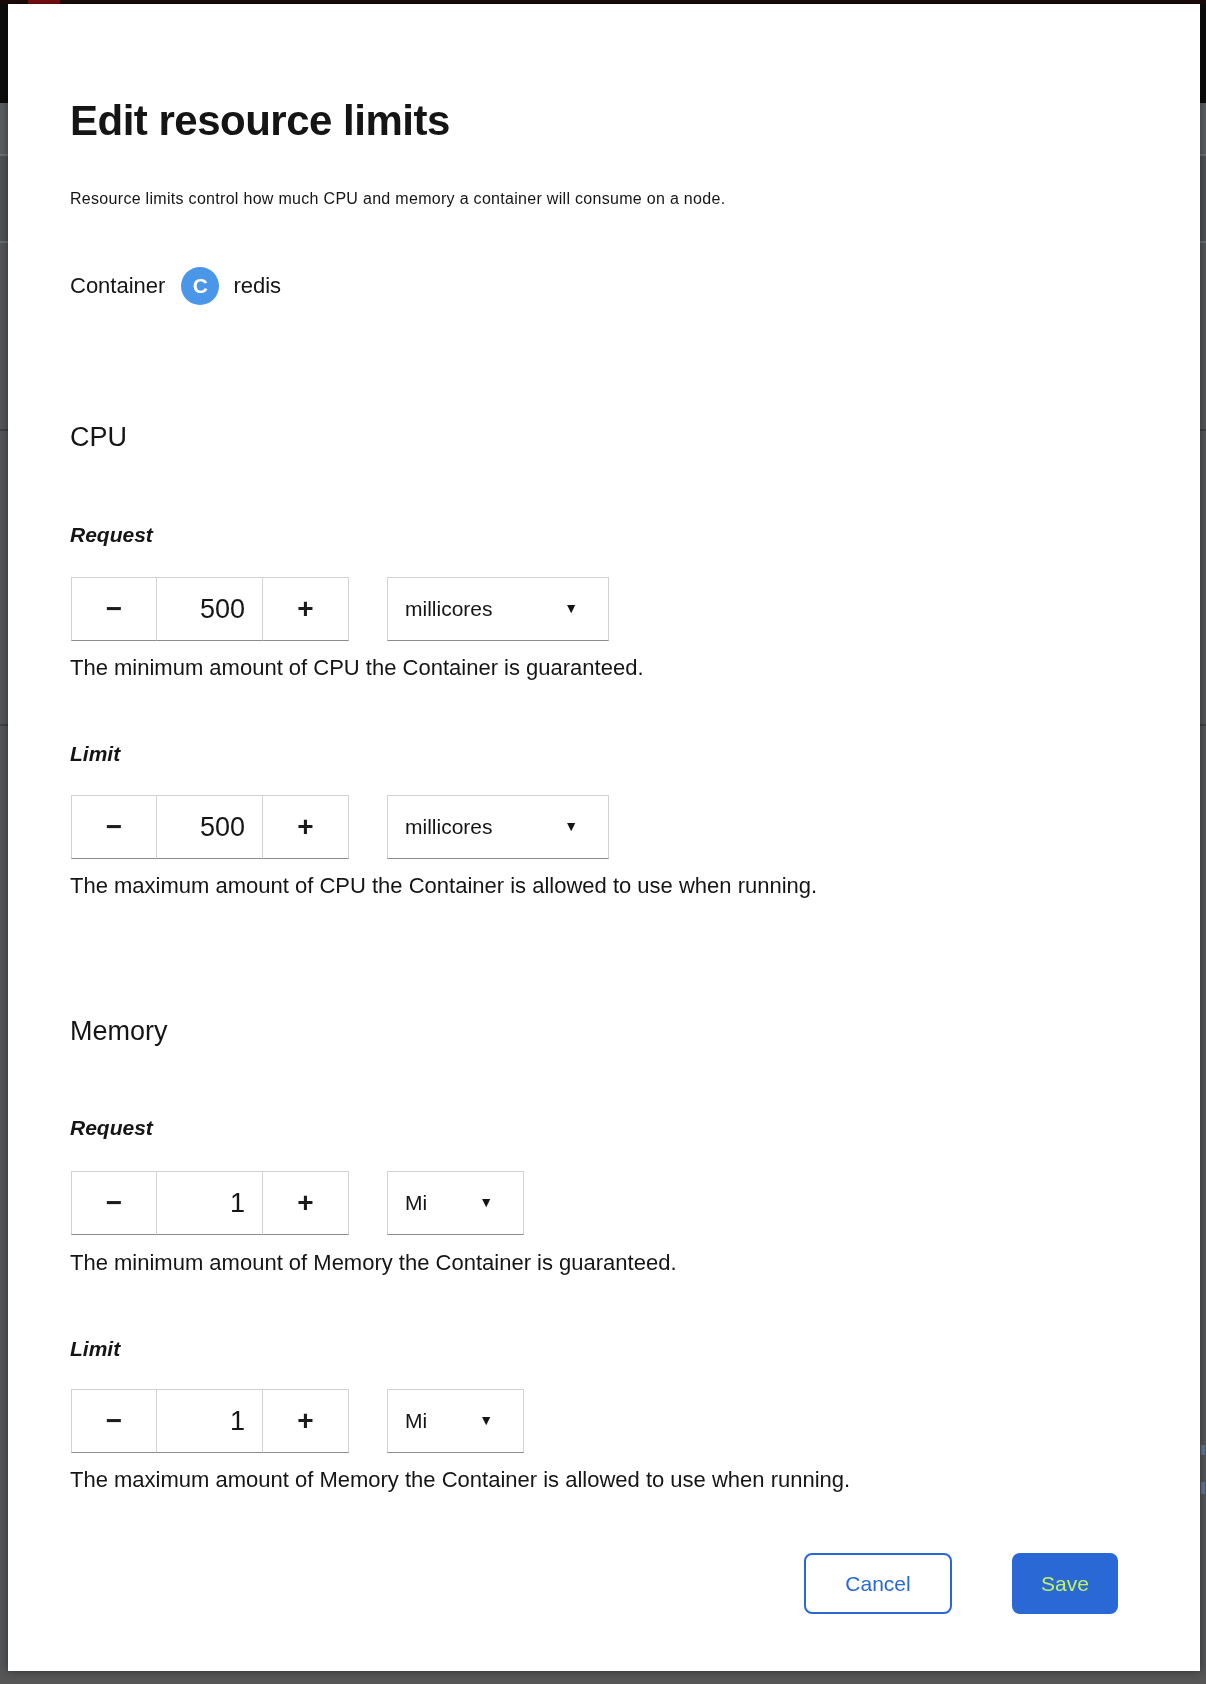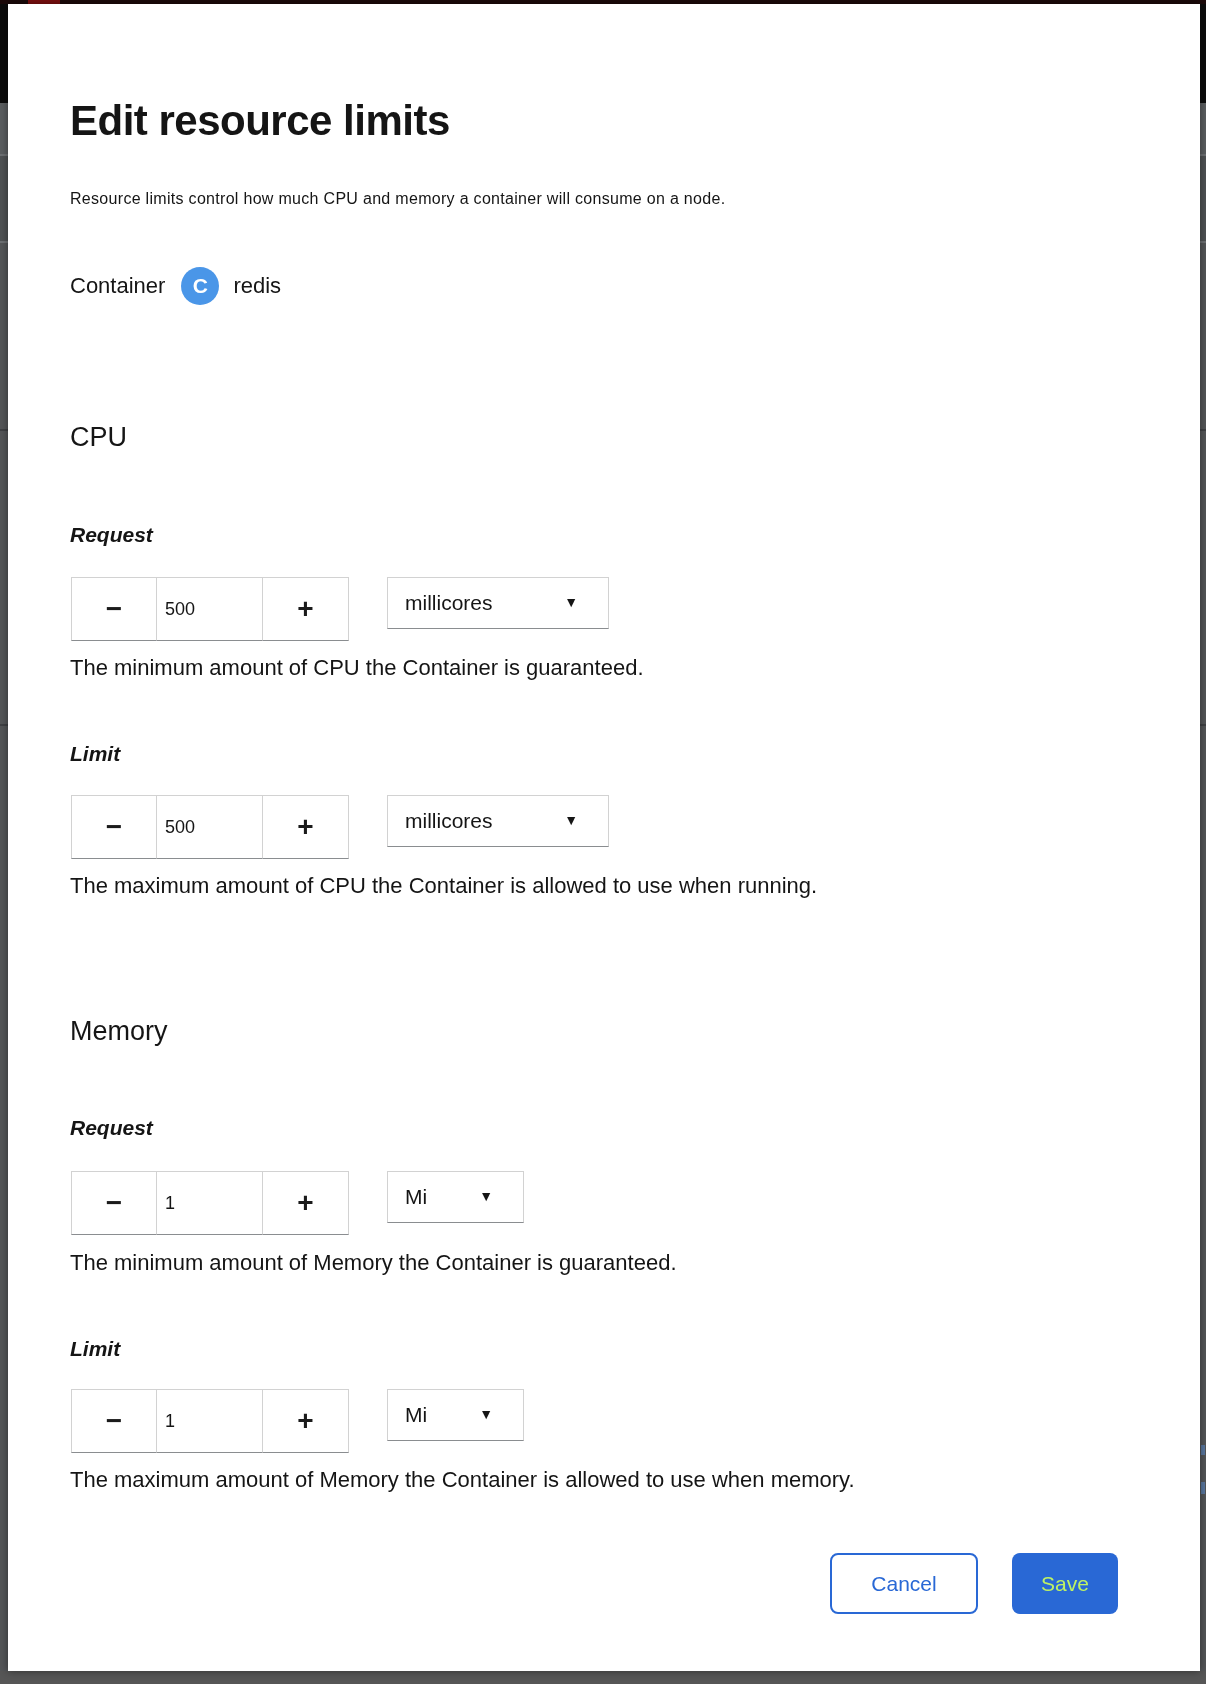--- a/index.html
+++ b/index.html
@@ -57,36 +57,36 @@
   .g1{top:573px;} .g2{top:791px;} .g3{top:1167px;} .g4{top:1385px;}
 
   .spin-btn{position:absolute;top:0;height:64px;box-sizing:border-box;background:#fff;
     border:1px solid var(--border-gray,#d2d2d2);border-bottom:1px solid var(--border-dark,#8a8d90);
     display:flex;align-items:center;justify-content:center;cursor:pointer;
     font-size:28px;font-weight:700;color:#1b1b1b;padding:0;font-family:inherit;}
   .btn-minus{left:1px;width:86px;}
   .btn-plus{left:192px;width:87px;}
   .spin-input{position:absolute;left:86px;top:0;width:107px;height:64px;box-sizing:border-box;
     border:1px solid var(--border-gray,#d2d2d2);border-bottom:1px solid var(--border-dark,#8a8d90);
-    font-size:18px;color:var(--text,#151515);text-align:left;padding:0 17px 0 8px;
+    font-size:27px;color:var(--text,#151515);text-align:right;padding:0 17px 0 8px;
     font-family:inherit;background:#fff;outline:none;}
-  .unit-select{position:absolute;top:0;height:52px;box-sizing:border-box;background:#fff;
+  .unit-select{position:absolute;top:0;height:64px;box-sizing:border-box;background:#fff;
     border:1px solid var(--border-gray,#d2d2d2);border-bottom:1px solid var(--border-dark,#8a8d90);
     display:flex;align-items:center;font-size:21px;padding-left:17px;cursor:pointer;}
   .unit-wide{left:317px;width:222px;}
   .unit-narrow{left:317px;width:137px;}
   .caret{position:absolute;right:30px;top:50%;transform:translateY(-54%);font-size:14px;color:#151515;}
 
   .help-text{font-size:22px;line-height:28px;color:var(--text,#151515);}
   .help1{top:650px;} .help2{top:868px;} .help3{top:1245px;} .help4{top:1462px;}
 
   
   .btn{position:absolute;top:1549px;height:61px;box-sizing:border-box;border-radius:8px;
     font-size:21px;font-family:inherit;display:flex;align-items:center;justify-content:center;cursor:pointer;}
-  .btn-cancel{left:822px;width:148px;background:#fff;
+  .btn-cancel{left:796px;width:148px;background:#fff;
     border:2px solid var(--primary-blue,#2968d5);color:var(--primary-blue,#2968d5);}
   .btn-save{left:1004px;width:106px;background:var(--primary-blue,#2968d5);border:none;color:#bef264;}
 </style>
 </head>
 <body style="--primary-blue: #2968d5; --badge-blue: #4a96e8; --text: #151515; --border-gray: #d2d2d2; --border-dark: #8a8d90;">
 
 <div class="backdrop-side backdrop-left"></div>
 <div class="backdrop-side backdrop-right"></div>
 <div class="backdrop-top">
   <div class="brand"></div>
@@ -150,18 +150,18 @@
   <div class="abs field-label lbl-mem-lim">Limit</div>
   <div class="abs group g4">
     <button class="spin-btn btn-minus">−</button>
     <input class="spin-input" value="1" style="">
     <button class="spin-btn btn-plus">+</button>
     <div class="unit-select unit-narrow">
       <span>Mi</span>
       <span class="caret">▼</span>
     </div>
   </div>
-  <div class="abs help-text help4">The maximum amount of Memory the Container is allowed to use when memory.</div>
+  <div class="abs help-text help4">The maximum amount of Memory the Container is allowed to use when running.</div>
 
   <button class="btn btn-cancel">Cancel</button>
   <button class="btn btn-save">Save</button>
 
 </div>
 
 </body></html>

